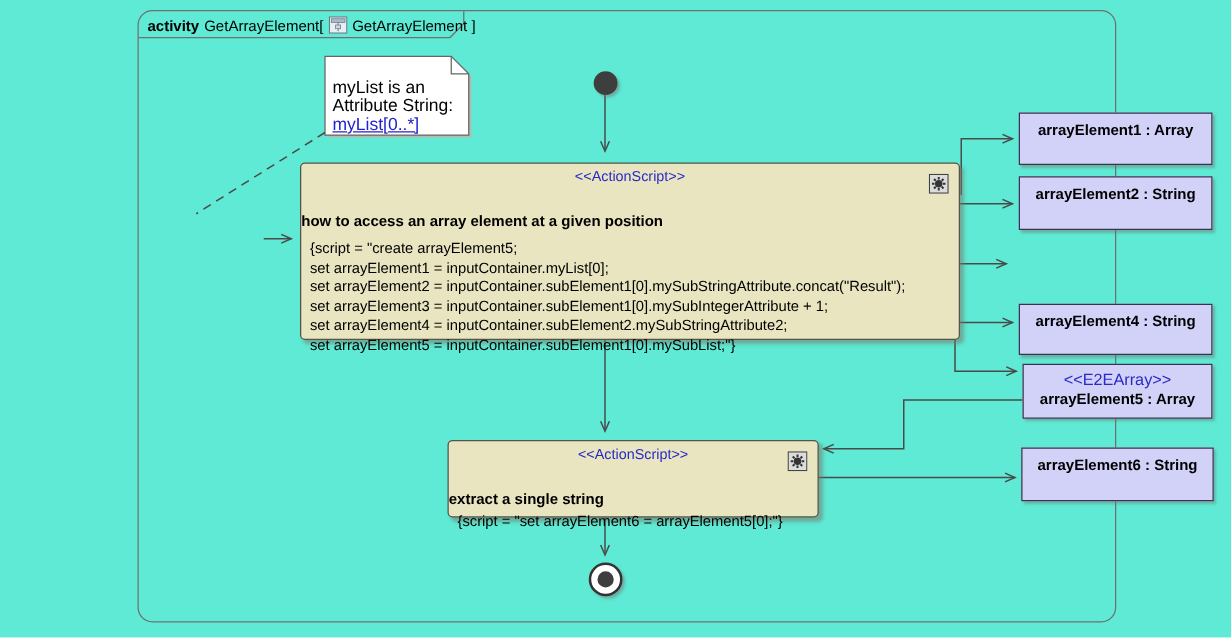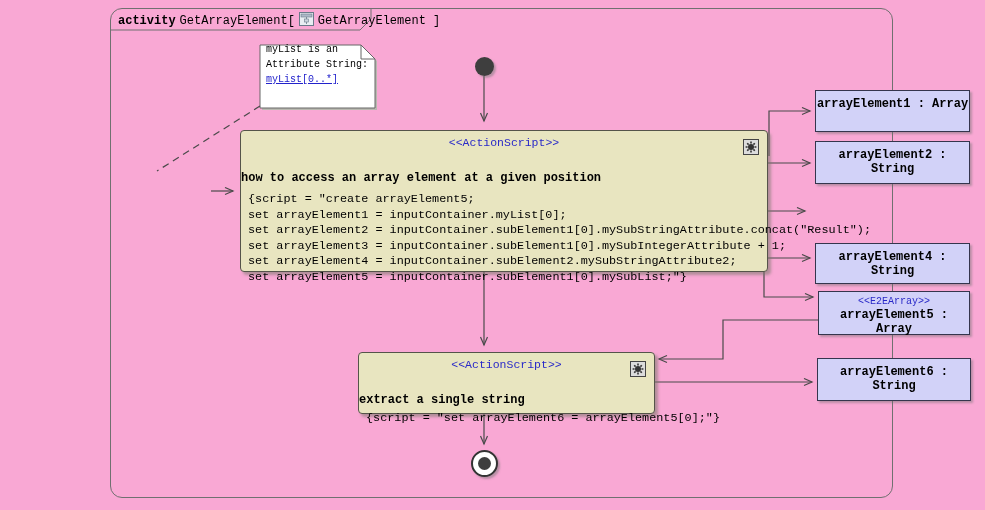--- a/index.html
+++ b/index.html
@@ -1,17 +1,17 @@
 <!DOCTYPE html>
 <html><head>
 <meta charset="utf-8">
 <style>
   html,body{margin:0;padding:0;background:#fff;}
-  #canvas{position:relative;width:985px;height:510px;background:#f9a8d4;
-          font-family:Liberation Mono, monospace;overflow:hidden;}
+  #canvas{position:relative;width:985px;height:510px;background:#5eead4;
+          font-family:Liberation Sans, sans-serif;overflow:hidden;}
 
   
   .frame{position:absolute;left:110px;top:8px;width:781px;height:488px;
          border:1px solid #707070;border-radius:12px;background:transparent;}
   .frame-title{position:absolute;left:118px;top:13px;height:16px;
          font-size:12px;color:#000;white-space:nowrap;z-index:3;
          display:flex;align-items:center;}
   .frame-title .kw{font-weight:bold;margin-right:4px;}
   .frame-title .icon{display:inline-block;margin:0 4px;}
 
@@ -25,26 +25,26 @@
   .action .stereo{color:#2929c8;font-size:11.5px;text-align:center;padding-top:5px;}
   .action .atitle{font-weight:bold;font-size:12px;text-align:left;padding-top:2px;color:#000;margin-top:20px;}
   .action .script{font-size:11.8px;color:#000;padding:7px 0 0 7px;line-height:15.5px;white-space:nowrap;}
   .gear{position:absolute;top:8px;right:8px;width:16px;height:16px;}
 
   
   .obj{position:absolute;background:#d2d2f8;border:1px solid #35354d;
        box-shadow:2px 2px 2px rgba(110,110,110,.45);z-index:2;
        text-align:center;font-size:12px;color:#000;}
   .obj .olabel{font-weight:bold;padding-top:6px;}
-  .obj .ostereo{color:#2929c8;font-size:10px;padding-top:4px;}
+  .obj .ostereo{color:#2929c8;font-size:13px;padding-top:4px;}
   .obj .ostereo + .olabel{padding-top:1px;}
 
   
-  .note-text{position:absolute;left:266px;top:42px;width:104px;z-index:3;
-       font-size:10px;line-height:15px;color:#000;}
+  .note-text{position:absolute;left:266px;top:62px;width:104px;z-index:3;
+       font-size:14px;line-height:15px;color:#000;}
   .note-text a{color:#2222cc;text-decoration:underline;cursor:pointer;}
 
   
   .initial{position:absolute;left:475px;top:57px;width:19px;height:19px;
        background:#3e3e3e;border-radius:50%;
        box-shadow:2px 2px 2px rgba(120,120,120,.5);z-index:2;}
   .final{position:absolute;left:471px;top:450px;width:23px;height:23px;
        background:#fff;border:2px solid #333;border-radius:50%;
        box-shadow:2px 2px 2px rgba(120,120,120,.5);z-index:2;
        display:flex;align-items:center;justify-content:center;}

